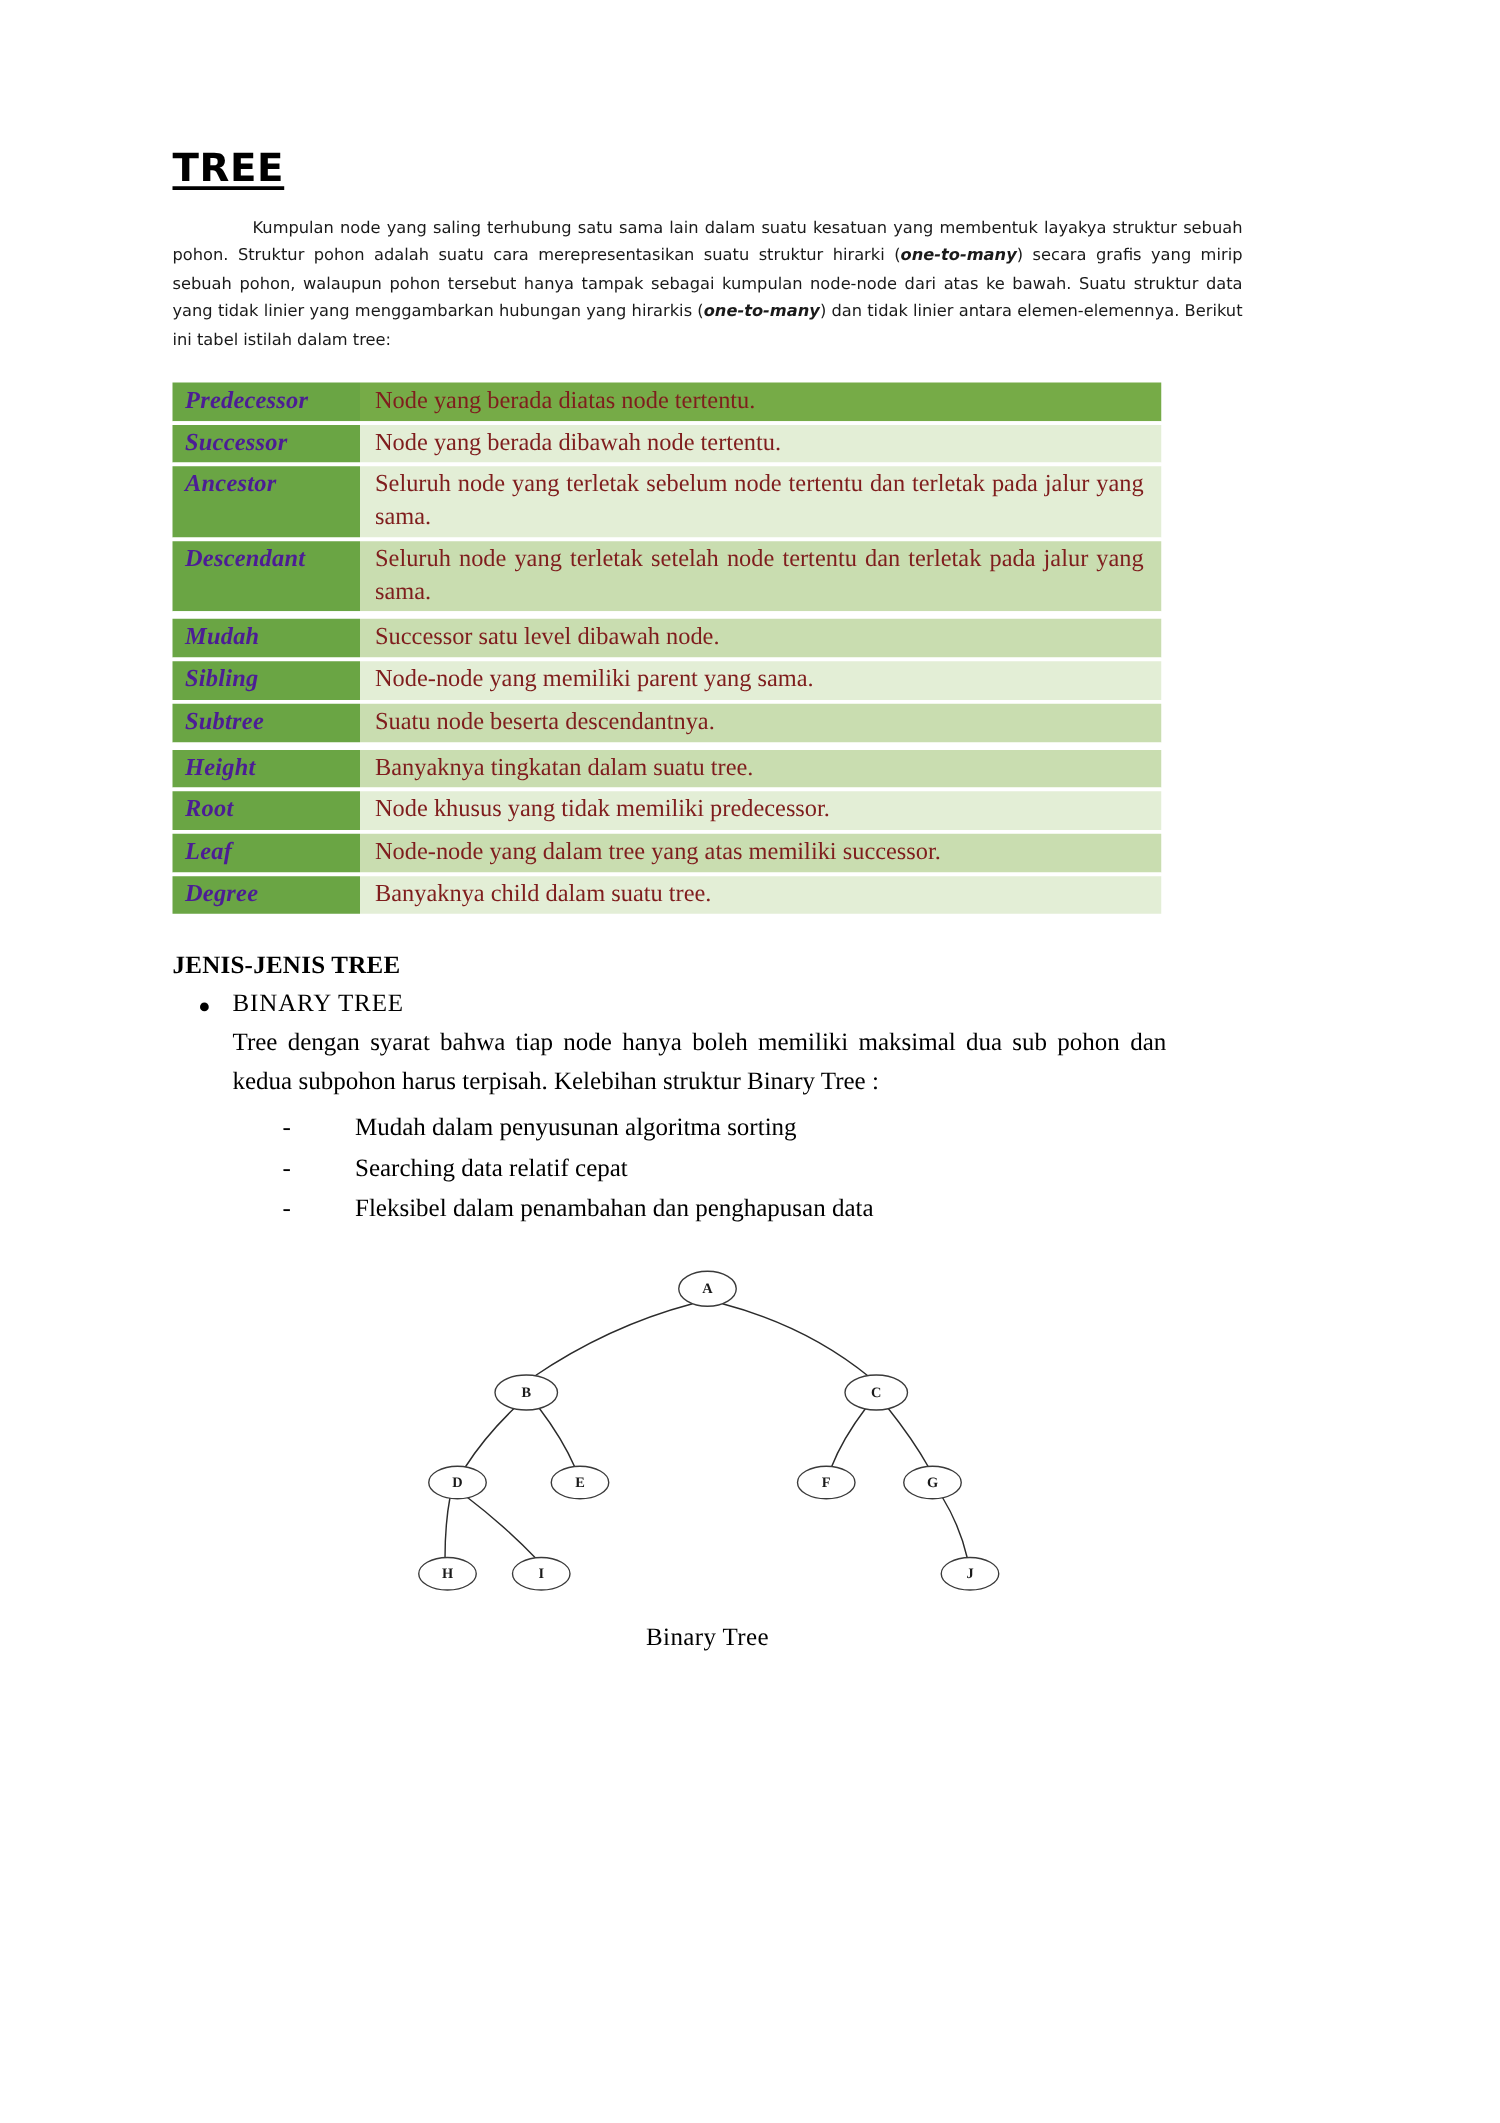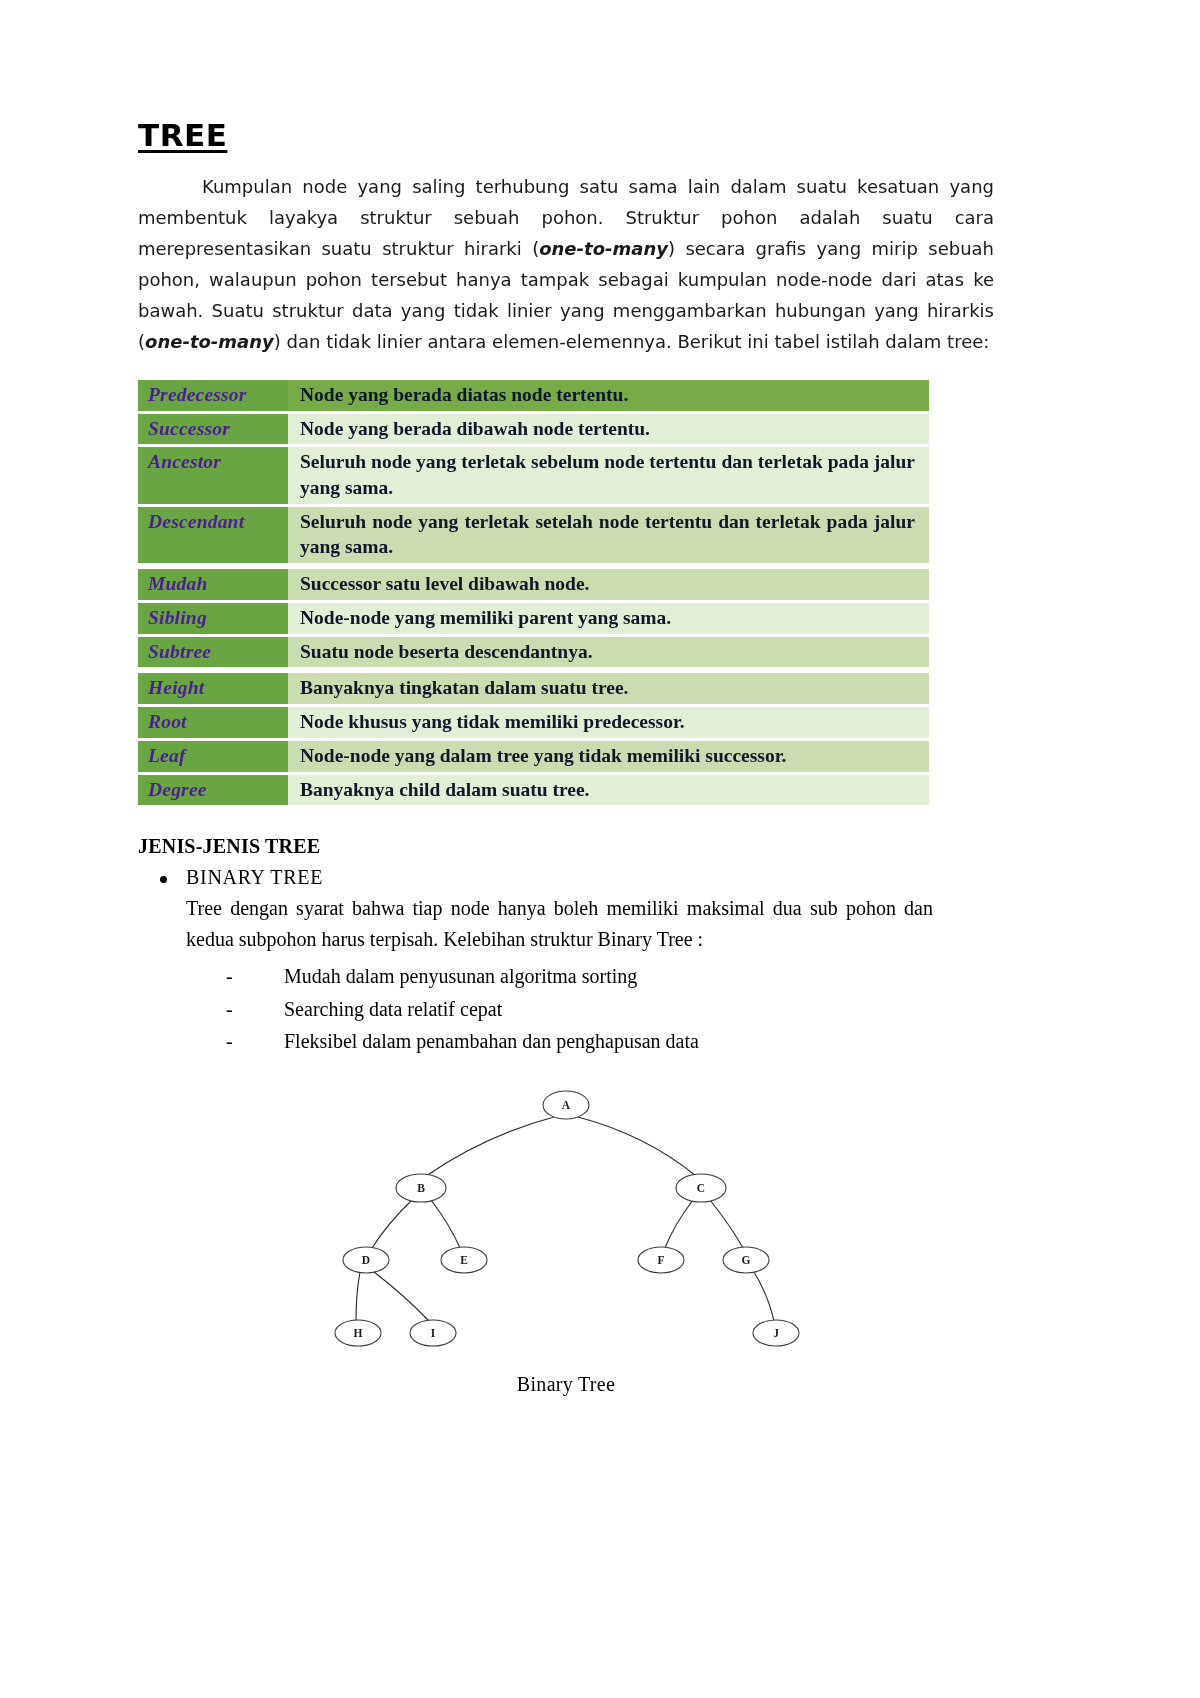--- a/index.html
+++ b/index.html
@@ -32,21 +32,21 @@
     letter-spacing: 0.5px;
     text-decoration: underline;
     text-underline-offset: 4px;
     margin: 0 0 20px 0;
     line-height: 1.1;
   }
 
   
   .intro {
     font-family: "DejaVu Sans", "Liberation Sans", sans-serif;
-    font-size: 18px;
+    font-size: 13px;
     line-height: 1.72;
     text-align: justify;
     text-justify: inter-word;
     margin: 0 0 22px 0;
     color: #1a1a1a;
   }
   .intro .indent { display: inline-block; width: 64px; }
   .em-bi { font-weight: bold; font-style: italic; }
 
   
@@ -70,22 +70,21 @@
     font-style: italic;
     font-family: "Liberation Serif", "DejaVu Serif", serif;
     padding-left: 10px;
     letter-spacing: 0.2px;
   }
   table.terms td.desc {
     text-align: justify;
     text-justify: inter-word;
     padding-left: 12px;
     padding-right: 14px;
-    color: #0f172a;
-    font-weight: bold;
+    color: #7f1d1d;
   }
   table.terms tr.dark td.term   { background: #6aa544; }
   table.terms tr.light td.term  { background: #6aa544; }
   table.terms tr.dark td.desc   { background: #76ab47; }
   table.terms tr.light2 td.desc { background: #c9ddb0; }
   table.terms tr.light3 td.desc { background: #e3eed6; }
   table.terms tr td.spacer { height: 3px; padding: 0; background: #ffffff; }
 
   
   .section-head {
@@ -241,21 +240,21 @@
         </tr>
       <tr class="light light3">
         <td class="term">Root</td>
         <td class="desc">Node khusus yang tidak memiliki predecessor.</td>
       </tr>
       <tr>
           <td class="spacer" colspan="2"></td>
         </tr>
       <tr class="light light2">
         <td class="term">Leaf</td>
-        <td class="desc">Node-node yang dalam tree yang tidak memiliki successor.</td>
+        <td class="desc">Node-node yang dalam tree yang atas memiliki successor.</td>
       </tr>
       <tr>
           <td class="spacer" colspan="2"></td>
         </tr>
       <tr class="light light3">
         <td class="term">Degree</td>
         <td class="desc">Banyaknya child dalam suatu tree.</td>
       </tr>
     </tbody>
   </table>

